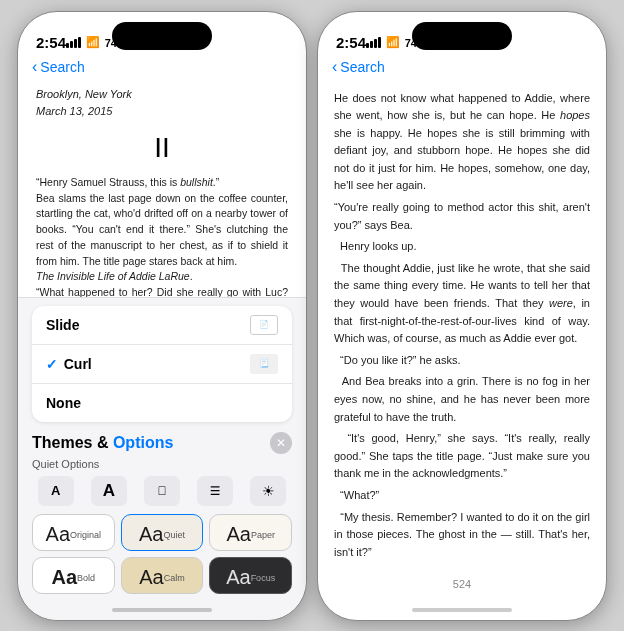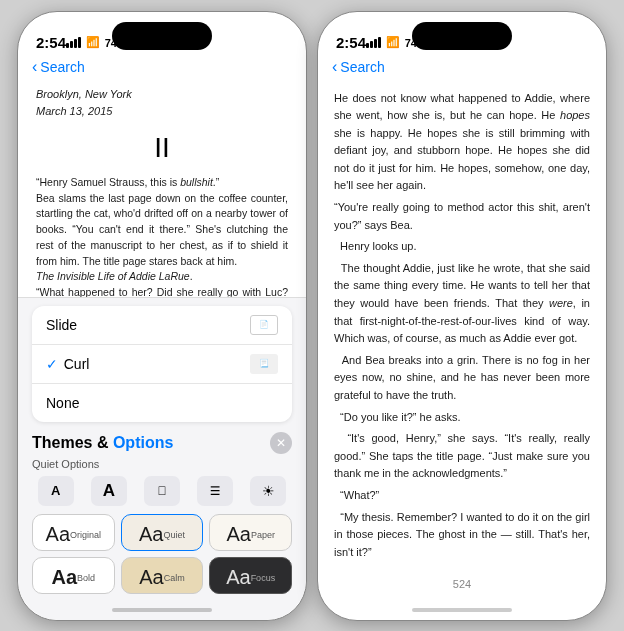--- a/index.html
+++ b/index.html
@@ -114,20 +114,21 @@
       overflow: hidden;
       box-shadow: 0 1px 4px rgba(0,0,0,0.1);
     }
     .slide-option-row {
       display: flex;
       align-items: center;
       justify-content: space-between;
       padding: 9px 14px;
       font-size: 14px;
       border-bottom: 1px solid #e5e5e5;
+      font-weight: bold;
     }
     .slide-option-row:last-child {
       border-bottom: none;
     }
     .slide-check {
       color: #007AFF;
       font-size: 14px;
       margin-right: 6px;
     }
     .slide-icon {
@@ -449,22 +450,22 @@
         <span class="nav-back-chevron">‹</span>
         <span>Search</span>
       </div>
     </div>
 
     <div class="book-content-right">
       <p>He does not know what happened to Addie, where she went, how she is, but he can hope. He <em>hopes</em> she is happy. He hopes she is still brimming with defiant joy, and stubborn hope. He hopes she did not do it just for him. He hopes, somehow, one day, he'll see her again.</p>
       <p>“You're really going to method actor this shit, aren't you?” says Bea.</p>
       <p>&nbsp;&nbsp;Henry looks up.</p>
       <p>&nbsp;&nbsp;The thought Addie, just like he wrote, that she said the same thing every time. He wants to tell her that they would have been friends. That they <em>were</em>, in that first-night-of-the-rest-of-our-lives kind of way. Which was, of course, as much as Addie ever got.</p>
+      <p>&nbsp;&nbsp;“Do you like it?” he asks.</p>
       <p>&nbsp;&nbsp;And Bea breaks into a grin. There is no fog in her eyes now, no shine, and he has never been more grateful to have the truth.</p>
-      <p>&nbsp;&nbsp;“Do you like it?” he asks.</p>
       <p>&nbsp;&nbsp;“It's good, Henry,” she says. “It's really, really good.” She taps the title page. “Just make sure you thank me in the acknowledgments.”</p>
       <p>&nbsp;&nbsp;“What?”</p>
       <p>&nbsp;&nbsp;“My thesis. Remember? I wanted to do it on the girl in those pieces. The ghost in the — still. That's her, isn't it?”</p>
 
     </div>
 
     <div class="page-number">524</div>
     <div class="home-indicator"></div>
   </div>
 

